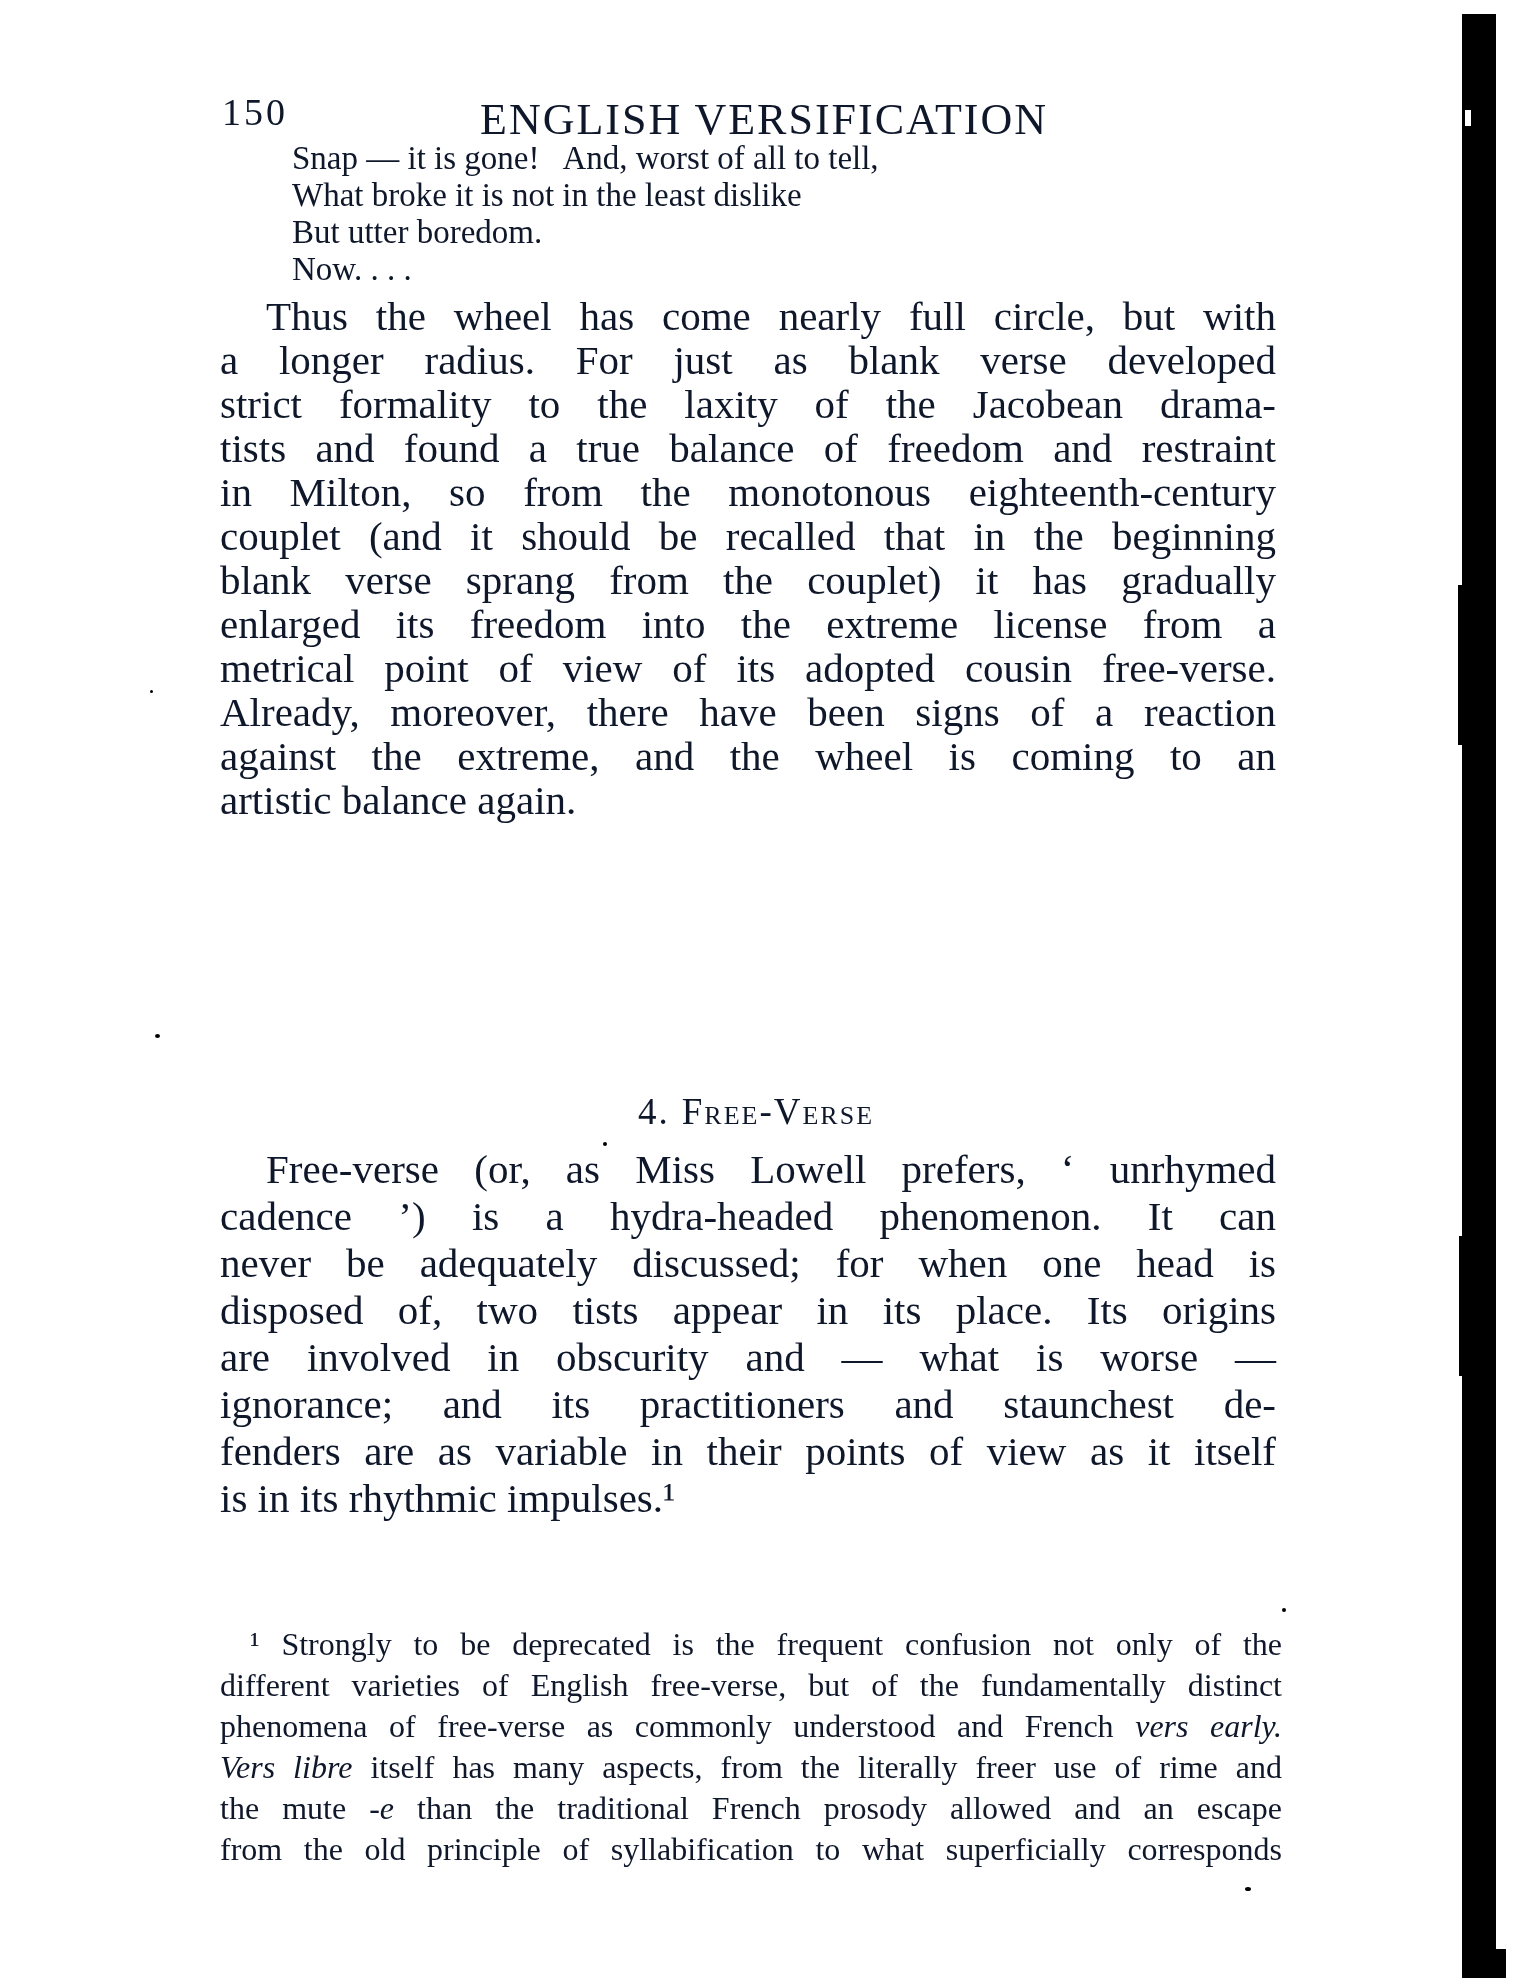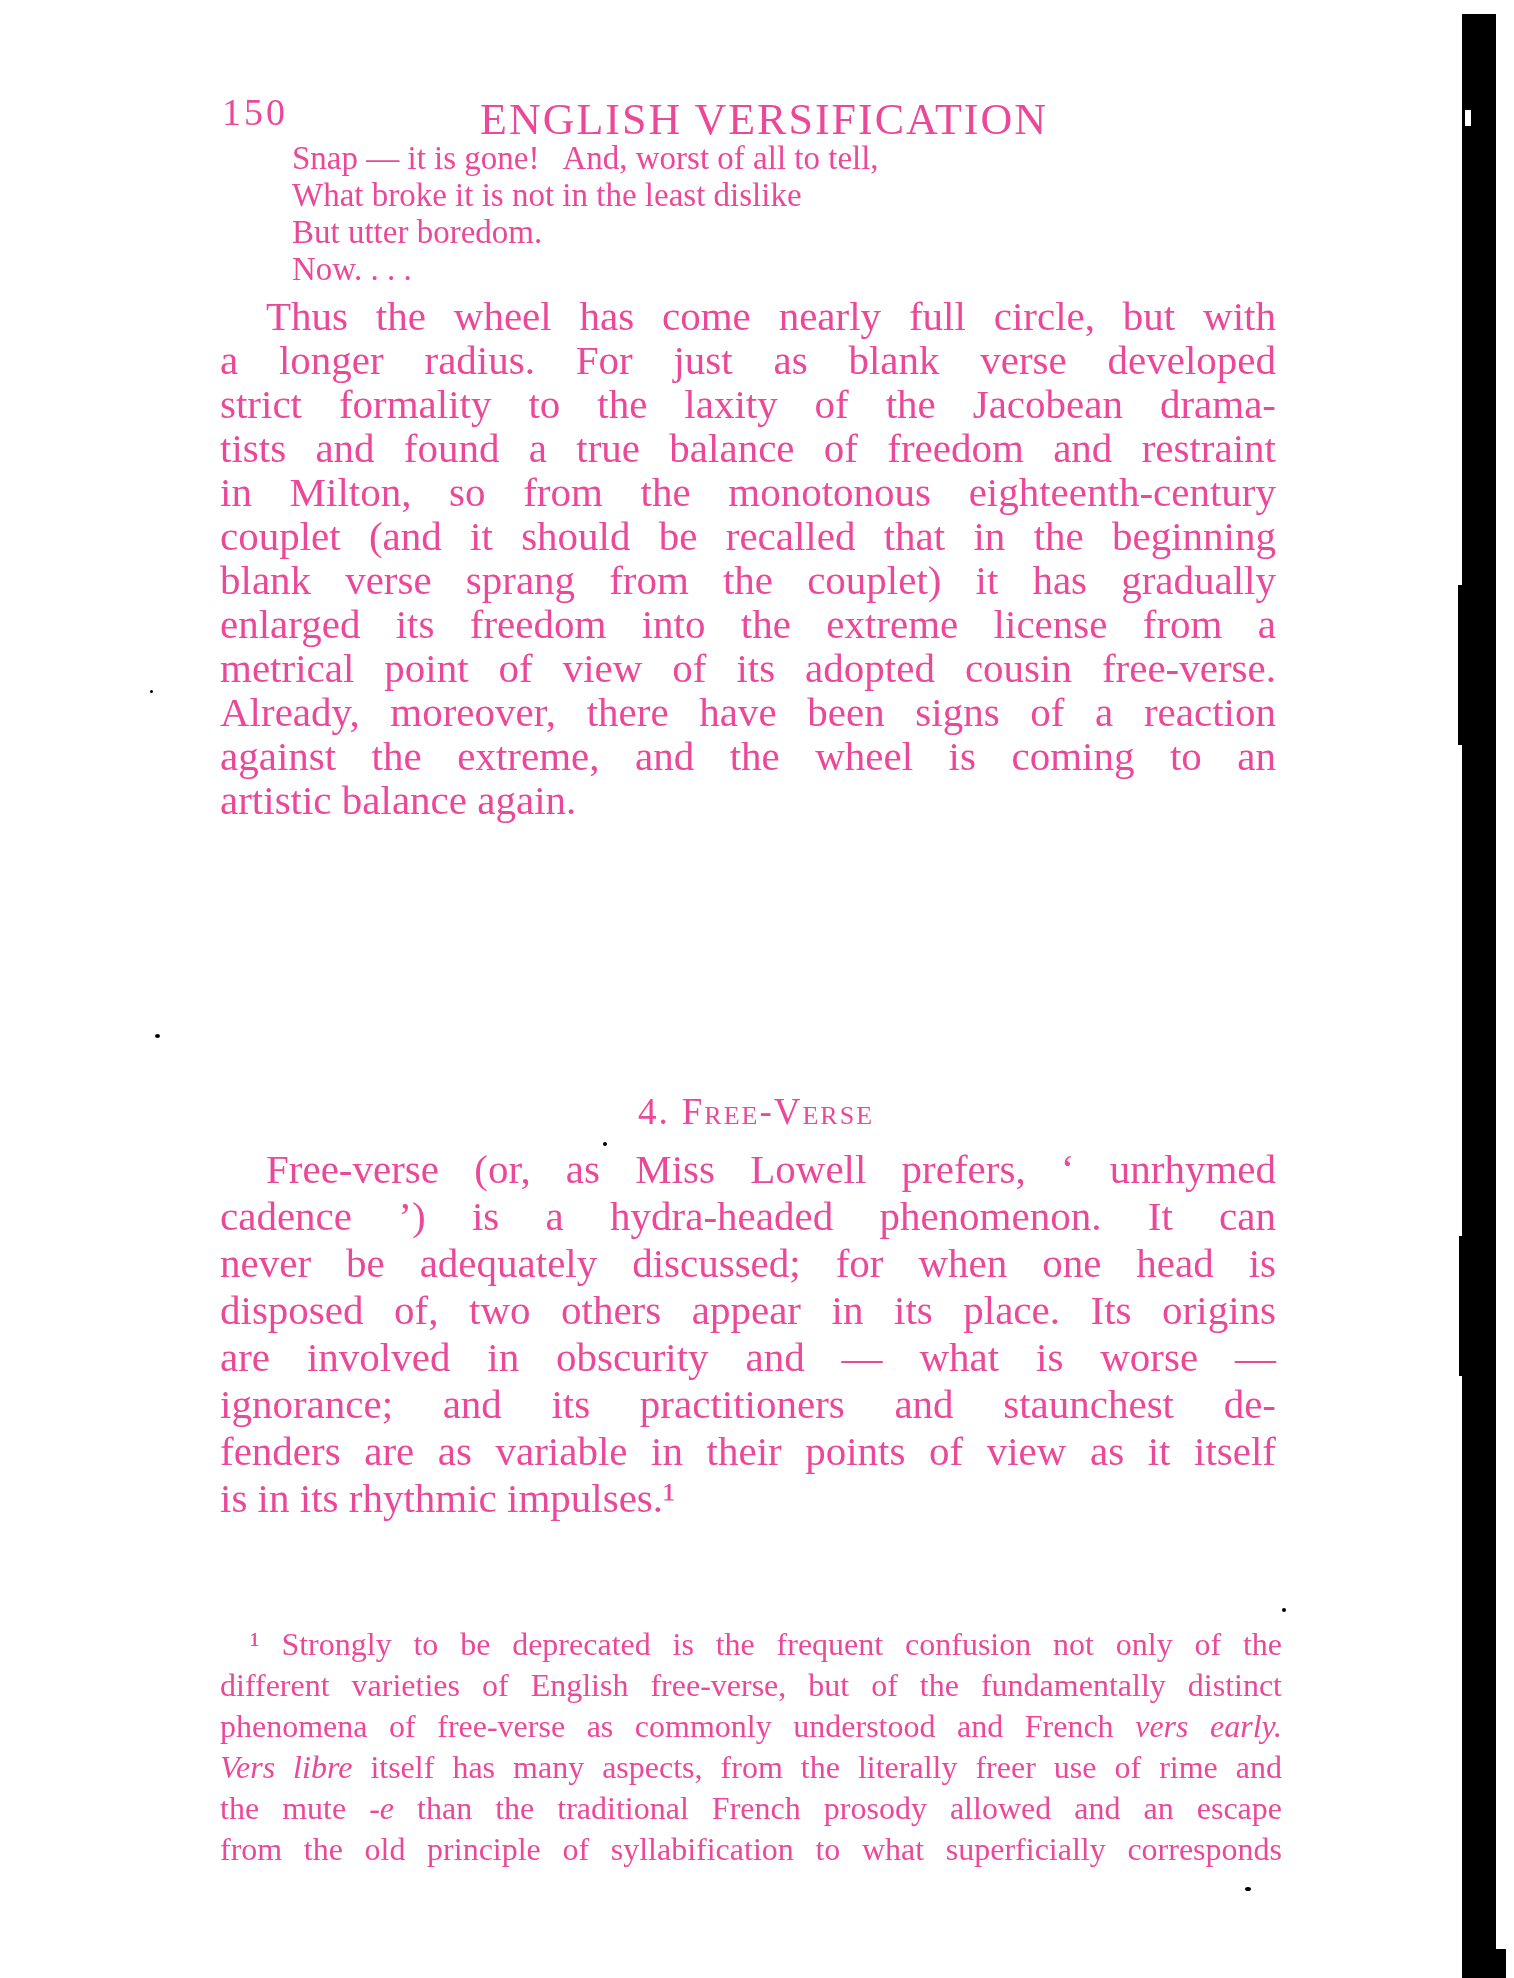--- a/index.html
+++ b/index.html
@@ -1,21 +1,21 @@
 <!DOCTYPE html>
 <html><head>
 <meta charset="utf-8">
 <style>
   html, body { margin: 0; padding: 0; background: #ffffff; }
   .page {
     position: relative;
     width: 1514px;
     height: 1978px;
     background: #ffffff;
-    color: #ec4899;
+    color: #0f172a;
     font-family: "Liberation Serif", serif;
     overflow: hidden;
   }
   .pagenum {
     position: absolute;
     left: 222px;
     top: 90px;
     font-size: 38px;
     letter-spacing: 3px;
   }
@@ -119,21 +119,21 @@
     </div>
 
   <h2 class="heading">
     <span>4.</span><span class="sc">Free-Verse</span>
   </h2>
 
   <div class="body-para para2">
       <div class="line indent just"><span>Free-verse (or, as Miss Lowell prefers, ‘ unrhymed</span></div>
       <div class="line just"><span>cadence ’) is a hydra-headed phenomenon. It can</span></div>
       <div class="line just"><span>never be adequately discussed; for when one head is</span></div>
-      <div class="line just"><span>disposed of, two others appear in its place. Its origins</span></div>
+      <div class="line just"><span>disposed of, two tists appear in its place. Its origins</span></div>
       <div class="line just"><span>are involved in obscurity and — what is worse —</span></div>
       <div class="line just"><span>ignorance; and its practitioners and staunchest de-</span></div>
       <div class="line just"><span>fenders are as variable in their points of view as it itself</span></div>
       <div class="line"><span>is in its rhythmic impulses.¹</span></div>
     </div>
 
   <div class="footnote">
       <div class="line indent just"><span>¹ Strongly to be deprecated is the frequent confusion not only of the</span></div>
       <div class="line just"><span>different varieties of English free-verse, but of the fundamentally distinct</span></div>
       <div class="line just"><span>phenomena of free-verse as commonly understood and French </span><span class="it">vers early.</span></div>

